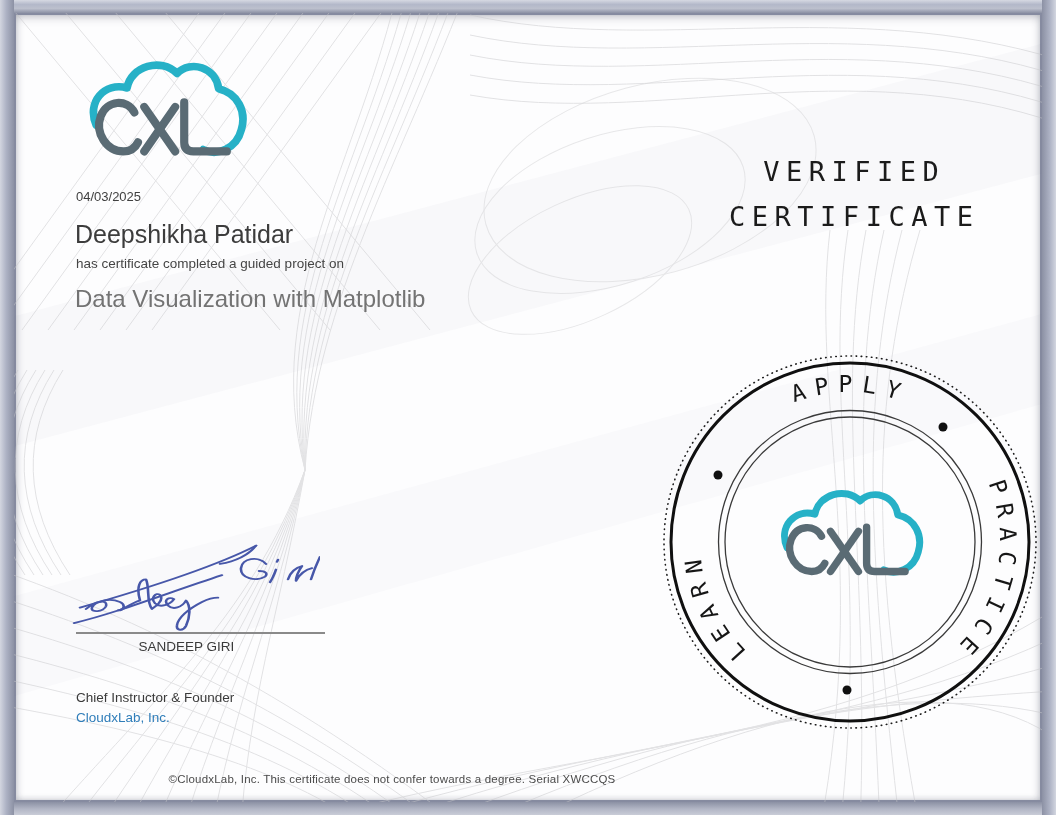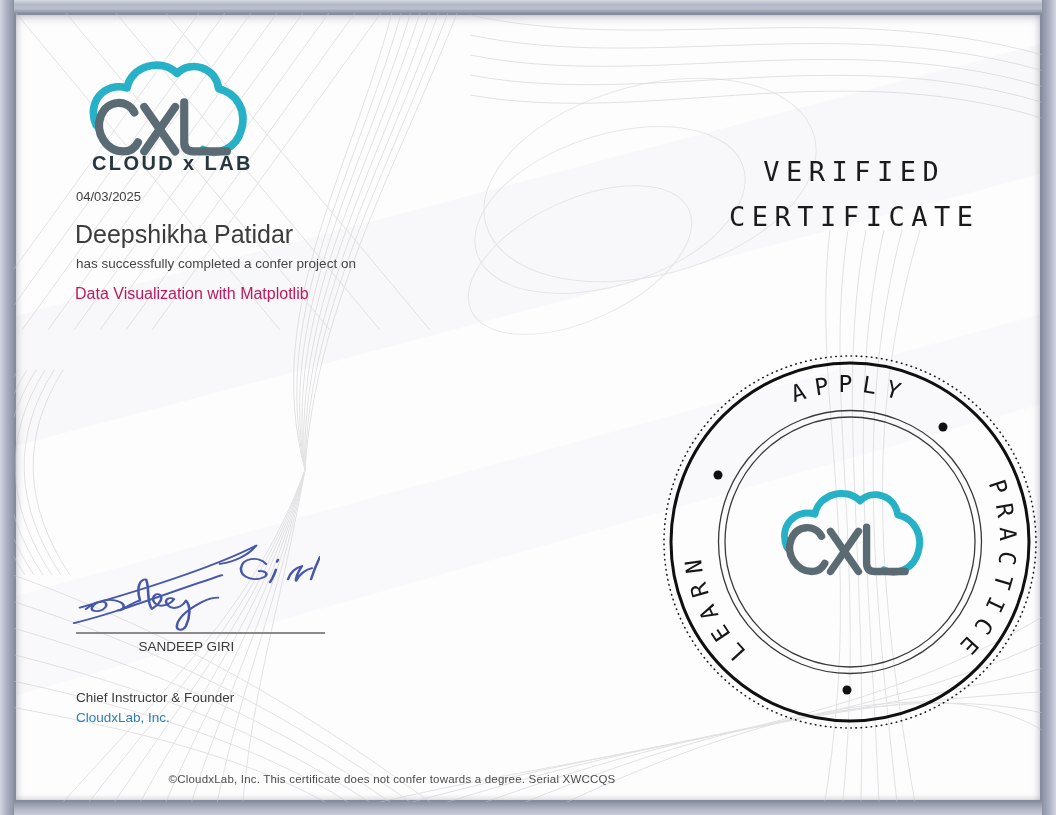--- a/index.html
+++ b/index.html
@@ -61,21 +61,21 @@
     color: #27353d; white-space: nowrap;
   }
   .issue-date { position: absolute; left: 76px; top: 189px; font-size: 13px; color: #3f3f3f; }
   .recipient-name {
     position: absolute; left: 75px; top: 220px;
     font-size: 25px; color: #3c3c3c;
   }
   .completion-text { position: absolute; left: 76px; top: 256px; font-size: 13.5px; color: #454545; }
   .course-title {
     position: absolute; left: 75px; top: 285px;
-    font-size: 16px; color: #be185d;
+    font-size: 24px; color: #737373;
   }
 
   
   .verified-heading {
     position: absolute; left: 851px; top: 149px; transform: translateX(-50%);
     text-align: center; white-space: nowrap;
     font-family: "DejaVu Sans Mono", monospace;
     font-size: 27px; color: #1b1b1b; line-height: 45px;
   }
   .verified-heading .hl { letter-spacing: 6.5px; margin-right: -6.5px; }
@@ -180,25 +180,24 @@
     <ellipse cx="650" cy="180" rx="170" ry="95" transform="rotate(-15 650 180)"></ellipse>
     <ellipse cx="580" cy="260" rx="120" ry="60" transform="rotate(-25 580 260)"></ellipse>
   </g>
 </svg>
 
 <div class="content">
 
   <svg class="logo-svg" width="182" height="127" viewBox="0 0 200 140" aria-hidden="true">
     <use href="#cxl-mark"></use>
   </svg>
-  <div class="brand-name">CLOUD x LAB</div>
 
   <div class="issue-date">04/03/2025</div>
   <div class="recipient-name">Deepshikha Patidar</div>
-  <div class="completion-text">has successfully completed a confer project on</div>
+  <div class="completion-text">has certificate completed a guided project on</div>
   <div class="course-title">Data Visualization with Matplotlib</div>
 
   <div class="verified-heading">
     <div class="hl">VERIFIED</div>
     <div class="hl">CERTIFICATE</div>
   </div>
 
   <svg class="signature-svg" width="250" height="95" viewBox="0 0 250 135" preserveAspectRatio="none" aria-hidden="true">
     <g fill="none" stroke="#3e4fa5" stroke-width="2.6" stroke-linecap="round" stroke-linejoin="round" opacity="0.95">
       <path d="M186 8 C150 34 84 66 10 96"></path>

